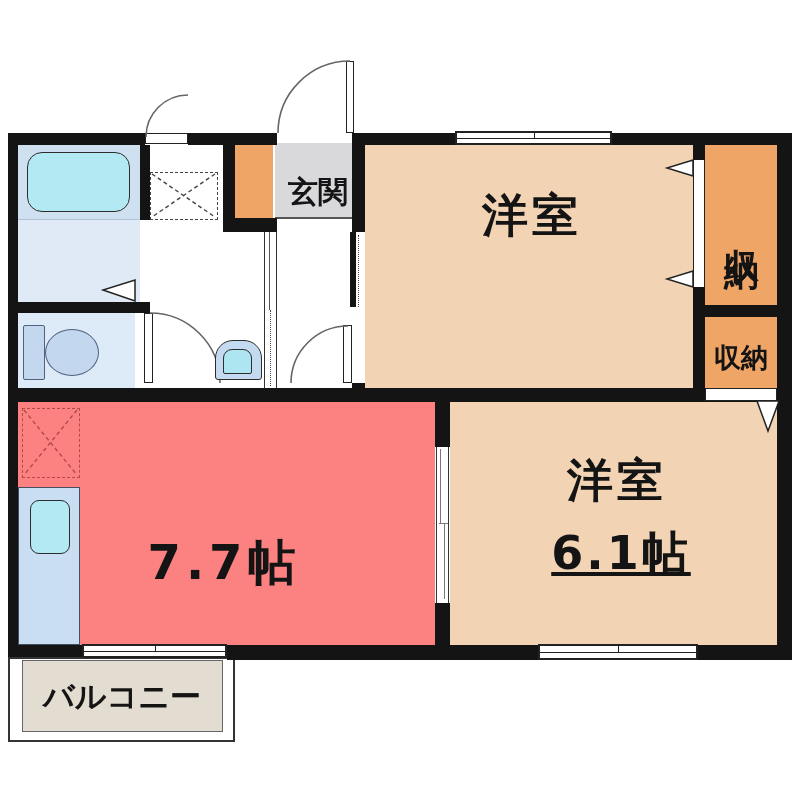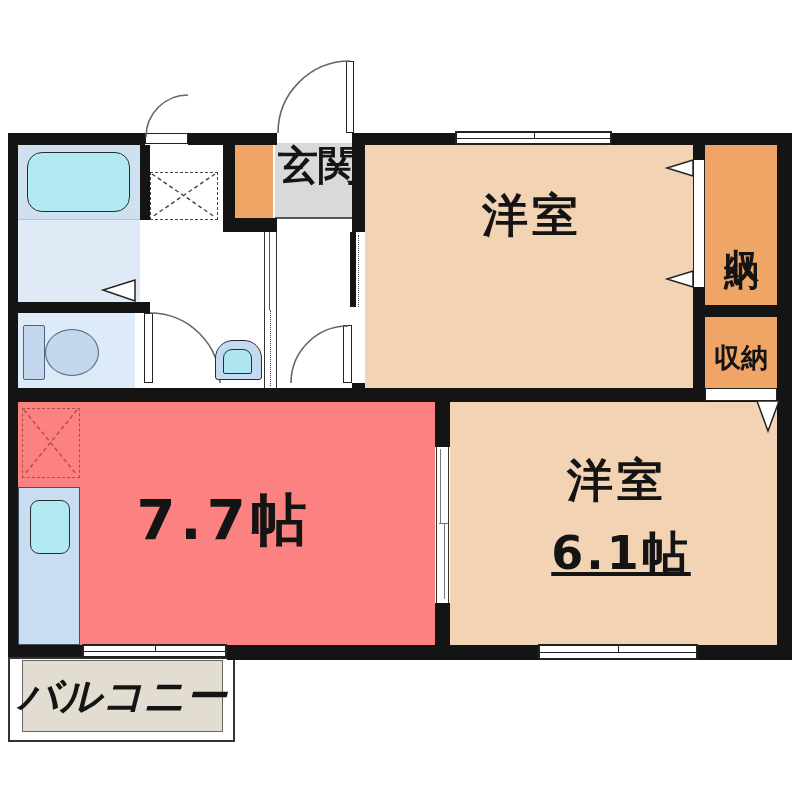--- a/index.html
+++ b/index.html
@@ -156,27 +156,27 @@
     <svg style="left:0;top:0;" width="55" height="67" viewBox="0 0 55 67">
       <line x1="1" y1="1" x2="54" y2="66" stroke="#b24a4a" stroke-width="1.4" stroke-dasharray="4,3"></line>
       <line x1="54" y1="1" x2="1" y2="66" stroke="#b24a4a" stroke-width="1.4" stroke-dasharray="4,3"></line>
     </svg>
   </div>
 
   <div class="abs" style="left:18px;top:487px;width:62px;height:158px;background:#c9def3;border:1.3px solid #44505e;box-sizing:border-box;">
     <div class="abs" style="left:11px;top:12px;width:40px;height:54px;background:#b3e9f2;border:1.6px solid #2c2c2c;border-radius:9px;box-sizing:border-box;"></div>
   </div>
 
-  <div class="label" style="left:318px;top:165px;font-size:40px;">玄関</div>
+  <div class="label" style="left:318px;top:192px;font-size:30px;">玄関</div>
 
   <div class="label" style="left:532px;top:215px;font-size:46px;letter-spacing:4px;">洋室</div>
 
   <div class="label" style="left:741px;top:228px;font-size:35px;writing-mode:vertical-rl;text-orientation:upright;letter-spacing:8px;">収納</div>
   <div class="label" style="left:741px;top:357px;font-size:27px;">収納</div>
 
-  <div class="label" style="left:224px;top:520px;font-size:56px;letter-spacing:5px;">7.7帖</div>
+  <div class="label" style="left:224px;top:562px;font-size:48px;letter-spacing:5px;">7.7帖</div>
 
   <div class="label" style="left:617px;top:480px;font-size:46px;letter-spacing:4px;">洋室</div>
   <div class="label" style="left:621px;top:553px;font-size:46px;letter-spacing:3px;text-decoration:underline;">6.1帖</div>
 
-  <div class="label" style="left:122px;top:696px;font-size:41px;font-style:italic;">バルコニー</div>
+  <div class="label" style="left:122px;top:696px;font-size:31px;">バルコニー</div>
 
 </div>
 
 </body></html>

